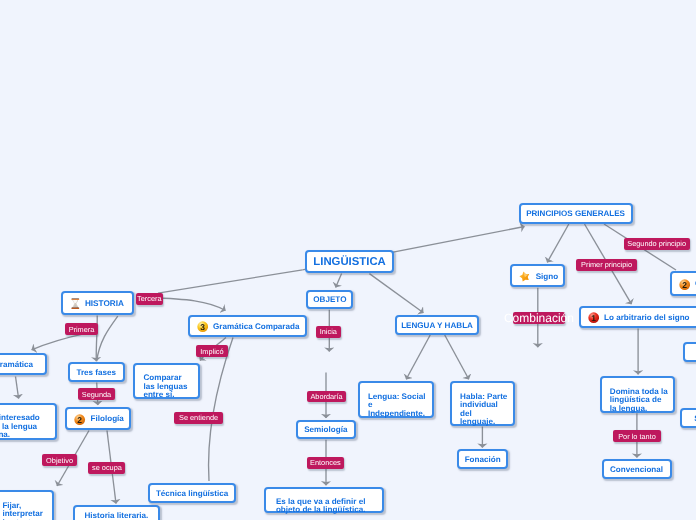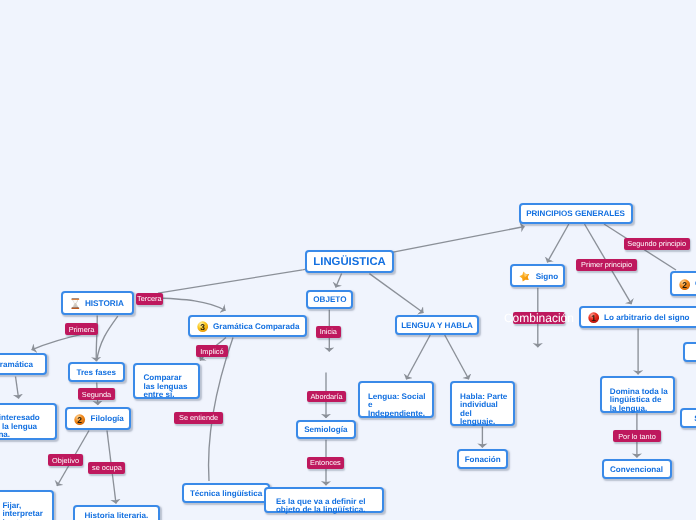--- a/index.html
+++ b/index.html
@@ -147,21 +147,21 @@
     </div>
 <div class="node lft ml" style="left:-23.3px;top:402.5px;width:80.6px;height:37.3px;font-size:8.1px;letter-spacing:0px;padding-left:8px;">
       <span class="txt">Se interesado<br>por la lengua<br>latina.</span>
     </div>
 <div class="node lft ml" style="left:-7.6px;top:490px;width:61.9px;height:37px;font-size:8.1px;letter-spacing:0px;padding-left:8px;">
       <span class="txt">Fijar,<br>interpretar<br>los textos.</span>
     </div>
 <div class="node ctr" style="left:73.1px;top:505.4px;width:86.6px;height:20px;font-size:8.1px;letter-spacing:0px;">
       <span class="txt">Historia  literaria.</span>
     </div>
-<div class="node ctr" style="left:182px;top:482.8px;width:88.2px;height:20px;font-size:8.1px;letter-spacing:0px;">
+<div class="node ctr" style="left:148px;top:482.8px;width:88.2px;height:20px;font-size:8.1px;letter-spacing:0px;">
       <span class="txt">Técnica lingüística</span>
     </div>
 <div class="node ctr" style="left:296px;top:419.9px;width:59.6px;height:19.5px;font-size:8.1px;letter-spacing:0px;">
       <span class="txt">Semiología</span>
     </div>
 <div class="node lft ml" style="left:263.9px;top:487px;width:120.2px;height:26.4px;font-size:8.1px;letter-spacing:0px;padding-left:10px;">
       <span class="txt">Es la que va a definir el<br>objeto de la lingüística.</span>
     </div>
 <div class="node lft ml" style="left:357.9px;top:381.2px;width:76px;height:36.5px;font-size:8.1px;letter-spacing:0px;padding-left:8px;">
       <span class="txt">Lengua: Social<br>e<br>Independiente.</span>
@@ -233,21 +233,21 @@
     </div>
 <div class="node ctr" style="left:679.5px;top:408px;width:40px;height:19.7px;font-size:8.1px;letter-spacing:0px;">
       <span class="txt">Su</span>
     </div>
 
 <div class="pill" style="left:135.6px;top:292.6px;width:27.5px;height:12.7px;font-size:7.35px">Tercera</div>
 <div class="pill" style="left:65.3px;top:323.4px;width:32.4px;height:12.1px;font-size:7.35px">Primera</div>
 <div class="pill" style="left:78.3px;top:388.4px;width:36.4px;height:11.8px;font-size:7.35px">Segunda</div>
 <div class="pill" style="left:196.2px;top:345.2px;width:31.5px;height:11.9px;font-size:7.35px">Implicó</div>
 <div class="pill" style="left:174.1px;top:411.8px;width:49px;height:11.8px;font-size:7.35px">Se entiende</div>
-<div class="pill" style="left:48px;top:454.1px;width:35.2px;height:11.9px;font-size:7.35px">Objetivo</div>
+<div class="pill" style="left:42px;top:454.1px;width:35.2px;height:11.9px;font-size:7.35px">Objetivo</div>
 <div class="pill" style="left:88.4px;top:461.9px;width:37.1px;height:12px;font-size:7.35px">se ocupa</div>
 <div class="pill" style="left:315.7px;top:325.6px;width:25.3px;height:12.1px;font-size:7.35px">Inicia</div>
 <div class="pill" style="left:306.7px;top:390.8px;width:39.7px;height:11.7px;font-size:7.35px">Abordaría</div>
 <div class="pill" style="left:306.7px;top:456.7px;width:37.3px;height:12.3px;font-size:7.35px">Entonces</div>
 <div class="pill" style="left:512.9px;top:311.5px;width:52px;height:12px;font-size:12px">Combinación</div>
 <div class="pill" style="left:575.8px;top:258.9px;width:61.5px;height:11.9px;font-size:7.35px">Primer principio</div>
 <div class="pill" style="left:623.7px;top:238.1px;width:66px;height:11.5px;font-size:7.35px">Segundo principio</div>
 <div class="pill" style="left:613.1px;top:430.1px;width:47.8px;height:12.2px;font-size:7.35px">Por lo tanto</div>
 
 </div>

